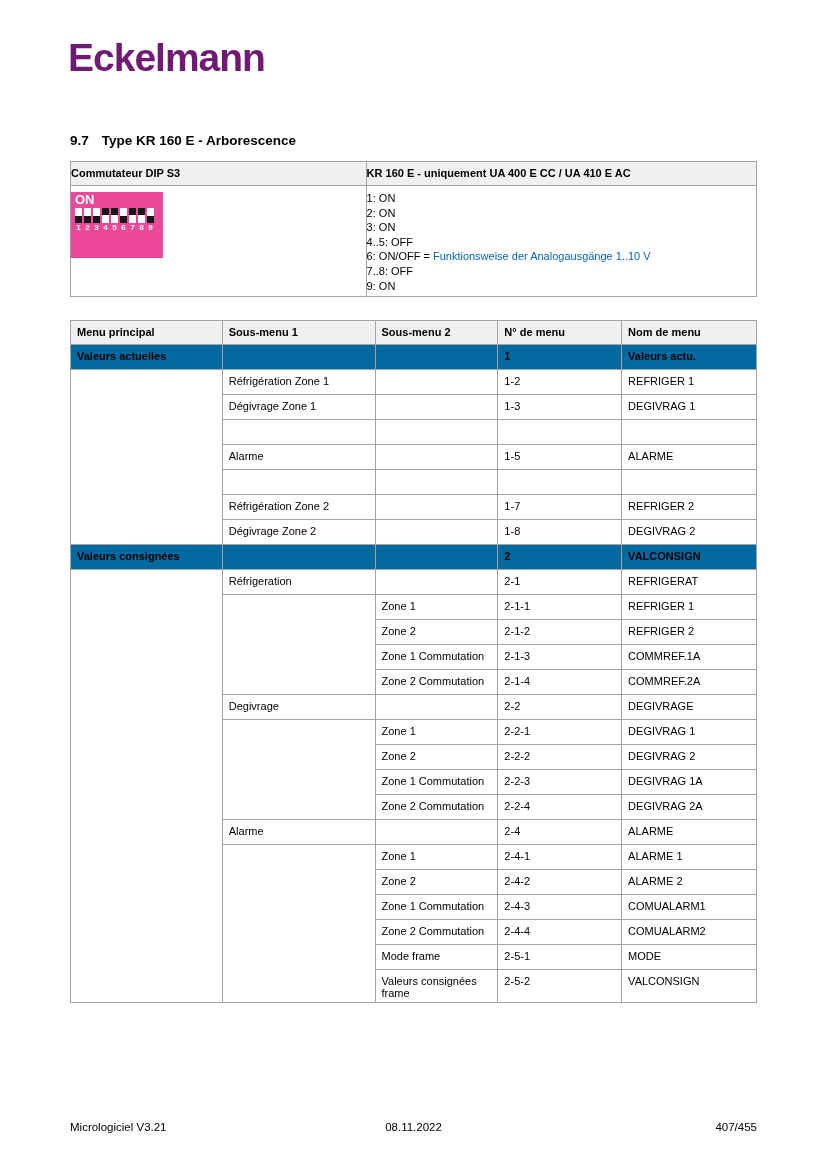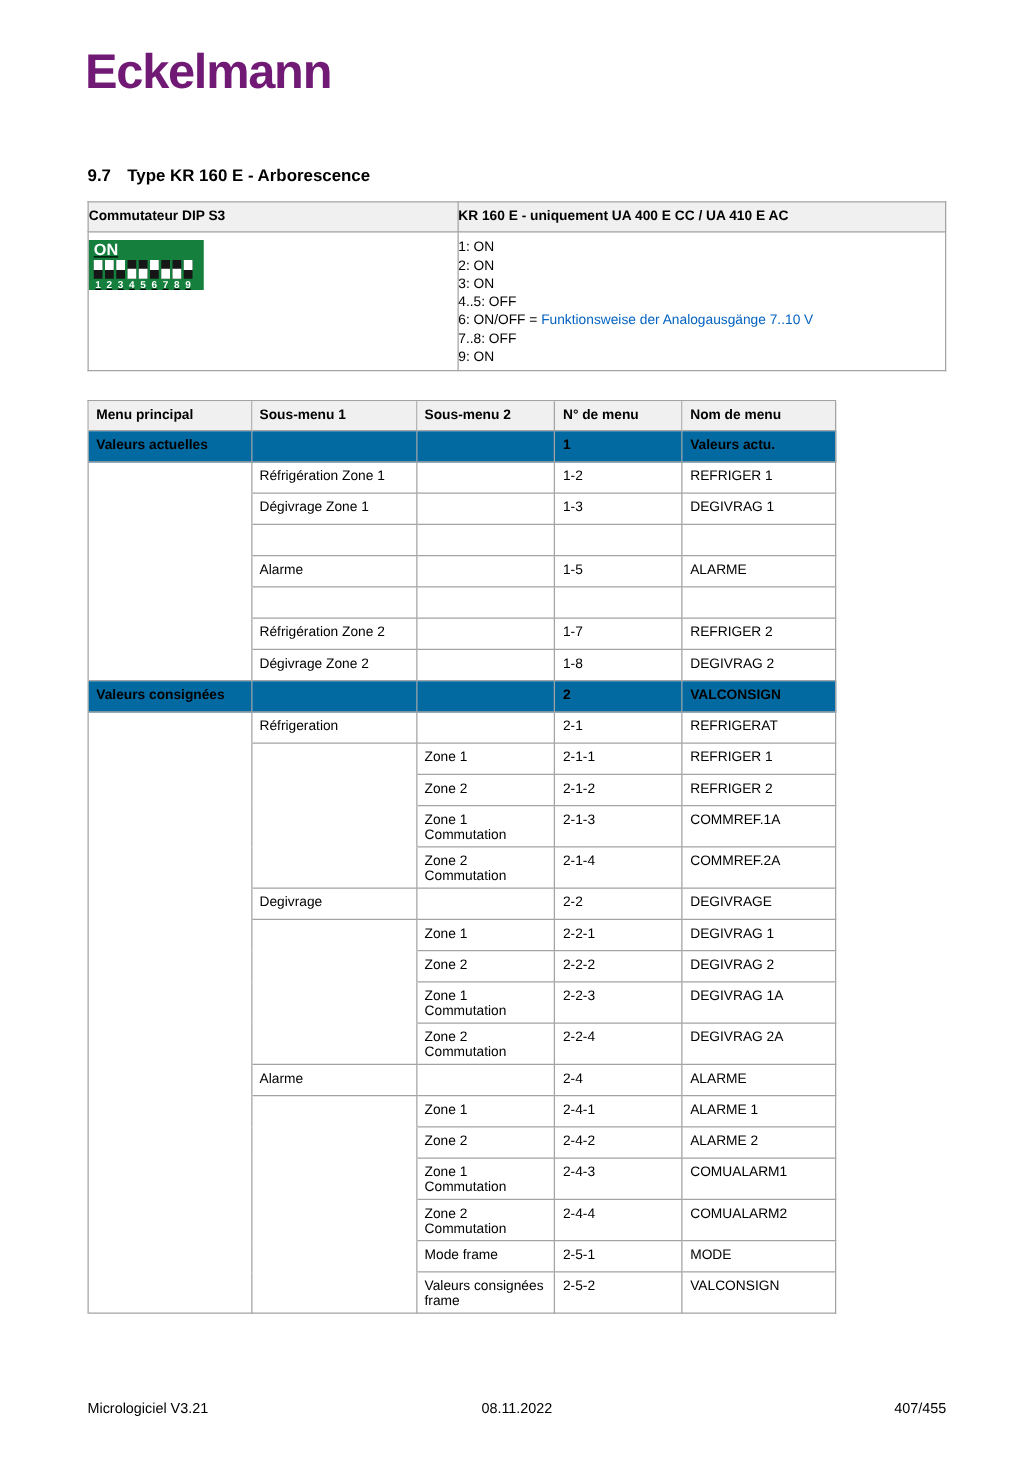--- a/index.html
+++ b/index.html
@@ -29,35 +29,35 @@
   table.dip-table th, table.dip-table td {
     border:1px solid #a3a3a3; text-align:left; vertical-align:top;
     padding:5px 6px 3px 0;
   }
   table.dip-table th { background:#f0f0f0; font-weight:bold; height:24px; }
   table.dip-table td { height:107px; }
   .dip-line { line-height:14.6px; }
   .dip-link { color:#0563c1; cursor:pointer; }
 
   .dip {
-    width:92px; height:40px; background:#15803d;
-    padding:1px 4px 0 4px; margin-top:1px;text-decoration:underline;
+    width:92px; height:66px; background:#ec4899;
+    padding:1px 4px 0 4px; margin-top:1px;
   }
   .dip-on { color:#fff; font-weight:bold; font-size:13px; line-height:14px; }
   .dip-row { display:flex; gap:2px; margin-top:1px; }
   .sw { width:7px; }
   .slot { width:7px; height:15px; background:#161616; position:relative; }
   .handle { position:absolute; left:0; width:7px; height:8px; background:#fff; }
   .sw.on  .handle { top:0; }
   .sw.off .handle { bottom:0; }
   .sw-num { color:#fff; font-size:8px; font-weight:bold; text-align:center; line-height:10px; }
 
   
   table.menu-table {
-    position:absolute; left:70px; top:320px; width:599px;
+    position:absolute; left:70px; top:320px; width:687px;
     border-collapse:separate; border-spacing:0; font-size:11px;
     border-left:1px solid #a3a3a3; border-top:1px solid #a3a3a3;
   }
   table.menu-table th, table.menu-table td {
     text-align:left; vertical-align:top;
     padding:5px 5px 3px 6px;
     border-right:1px solid #a3a3a3;
   }
   table.menu-table th {
     background:#f0f0f0; font-weight:bold; height:24px;
@@ -159,21 +159,21 @@
                   <div class="sw-num">9</div>
                 </div>
               </div>
           </div>
         </td>
         <td>
             <div class="dip-line"><span>1: ON</span></div>
             <div class="dip-line"><span>2: ON</span></div>
             <div class="dip-line"><span>3: ON</span></div>
             <div class="dip-line"><span>4..5: OFF</span></div>
-            <div class="dip-line"><span>6: ON/OFF = </span><span class="dip-link">Funktionsweise der Analogausgänge 7..10 V</span></div>
+            <div class="dip-line"><span>6: ON/OFF = </span><span class="dip-link">Funktionsweise der Analogausgänge 1..10 V</span></div>
             <div class="dip-line"><span>7..8: OFF</span></div>
             <div class="dip-line"><span>9: ON</span></div>
           </td>
       </tr>
     </tbody>
   </table>
 
   <table class="menu-table">
     <colgroup>
       <col style="width:152px">

